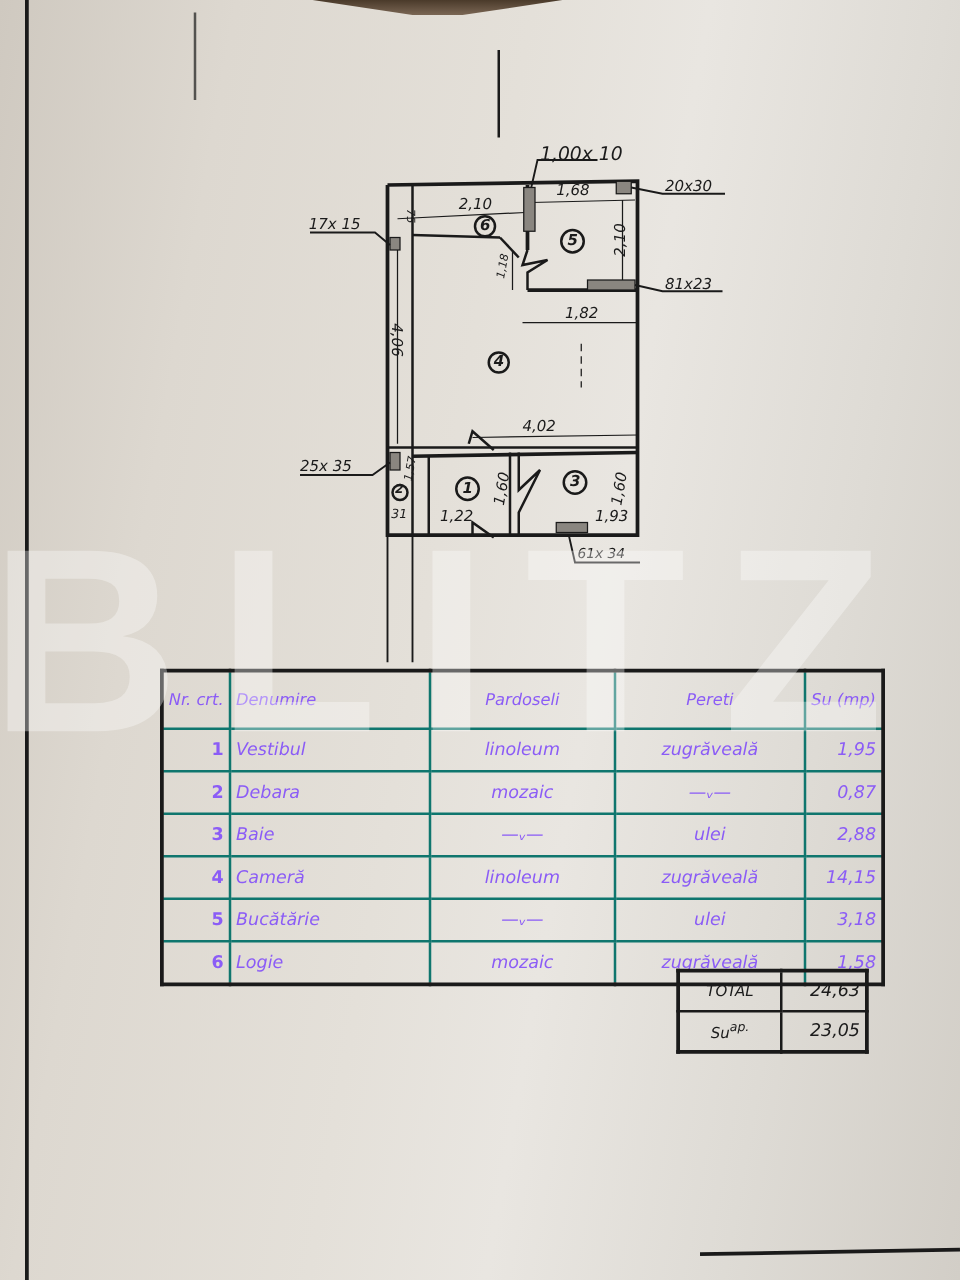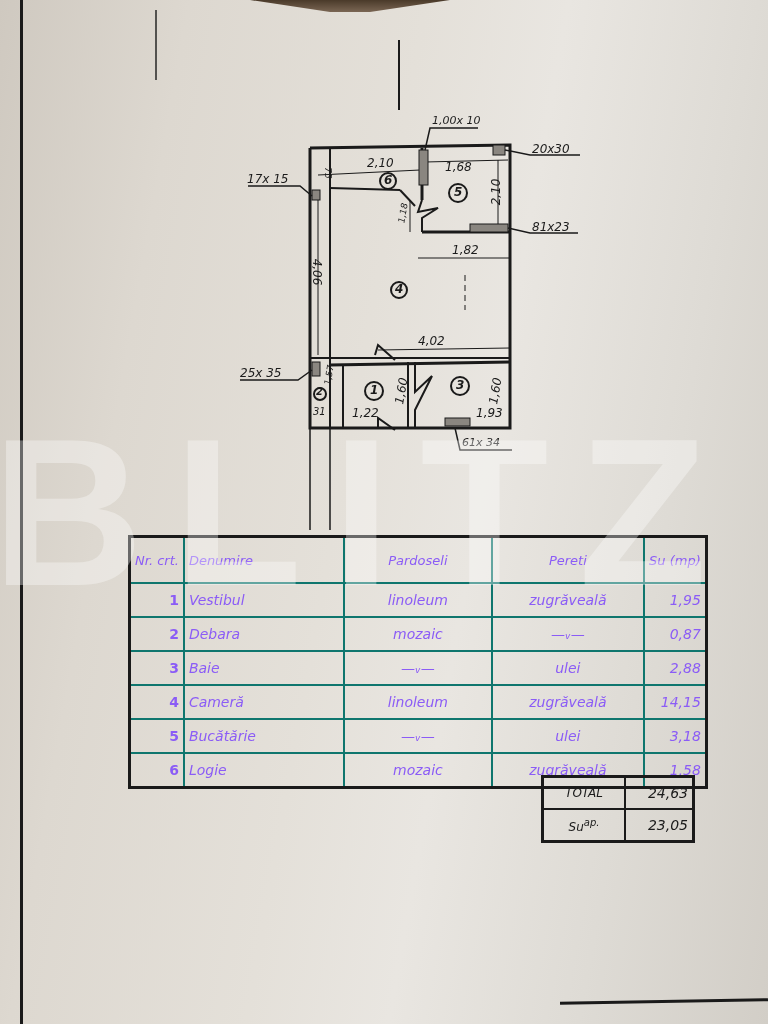--- a/index.html
+++ b/index.html
@@ -110,34 +110,34 @@
 
   <span class="lbl" style="left:384px;top:173px;font-weight:bold;">6</span>
   <span class="lbl" style="left:454px;top:185px;font-weight:bold;">5</span>
   <span class="lbl" style="left:395px;top:282px;font-weight:bold;">4</span>
   <span class="lbl" style="left:370px;top:383px;font-weight:bold;">1</span>
   <span class="lbl" style="left:316px;top:386px;font-weight:bold;font-size:10px;">2</span>
   <span class="lbl" style="left:456px;top:378px;font-weight:bold;">3</span>
 
   <span class="lbl" style="left:367px;top:156px;">2,10</span>
   <span class="lbl" style="left:322px;top:168px;font-size:9px;transform:rotate(90deg)">75</span>
-  <span class="lbl" style="left:445px;top:160px;">1,68</span>
+  <span class="lbl" style="left:445px;top:145px;">1,68</span>
   <span class="lbl" style="left:483px;top:185px;transform:rotate(-90deg)">2,10</span>
   <span class="lbl" style="left:452px;top:243px;">1,82</span>
   <span class="lbl" style="left:304px;top:265px;transform:rotate(90deg)">4,06</span>
   <span class="lbl" style="left:418px;top:334px;">4,02</span>
   <span class="lbl" style="left:393px;top:208px;font-size:9px;transform:rotate(-80deg)">1,18</span>
   <span class="lbl" style="left:319px;top:370px;font-size:9px;transform:rotate(-80deg)">1,57</span>
   <span class="lbl" style="left:313px;top:406px;font-size:10px;">31</span>
   <span class="lbl" style="left:352px;top:406px;">1,22</span>
   <span class="lbl" style="left:388px;top:384px;transform:rotate(-80deg)">1,60</span>
   <span class="lbl" style="left:476px;top:406px;">1,93</span>
   <span class="lbl" style="left:482px;top:384px;transform:rotate(-80deg)">1,60</span>
 
-  <span class="lbl" style="left:432px;top:114px;font-size:11px;">1,00x 10</span>
+  <span class="lbl" style="left:432px;top:114px;font-size:15px;">1,00x 10</span>
   <span class="lbl" style="left:532px;top:142px;">20x30</span>
   <span class="lbl" style="left:247px;top:172px;">17x 15</span>
   <span class="lbl" style="left:532px;top:220px;">81x23</span>
   <span class="lbl" style="left:240px;top:366px;">25x 35</span>
   <span class="lbl" style="left:462px;top:436px;font-size:11px;">61x 34</span>
 </div>
 
 <table class="rooms">
   <tbody>
       <tr>

